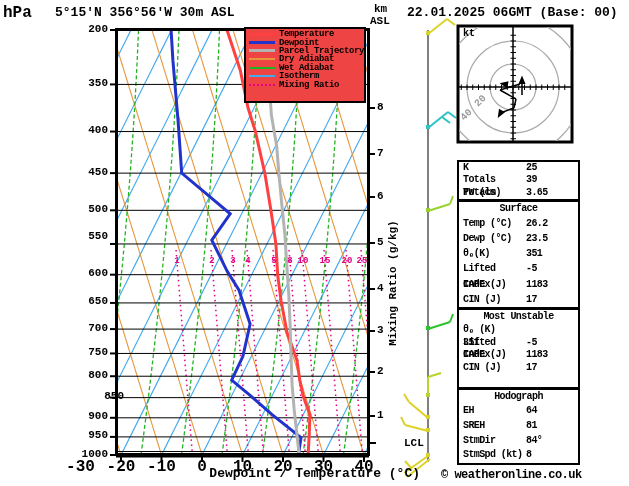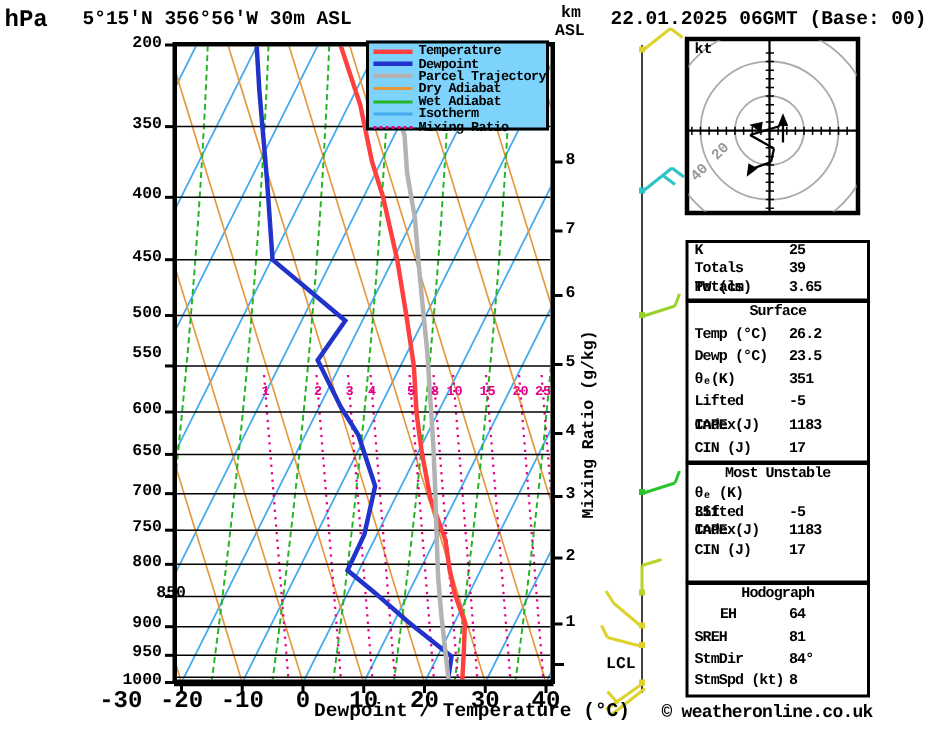--- a/index.html
+++ b/index.html
@@ -4,22 +4,22 @@
 <style>
   html,body{margin:0;padding:0;background:#fff;}
   .root{position:relative;width:629px;height:486px;background:#ffffff;overflow:hidden;
         font-family:"Liberation Mono","DejaVu Sans Mono",monospace;font-weight:bold;color:#000;}
   .lbl{position:absolute;white-space:nowrap;line-height:1;}
   .t13{font-size:13px;}
   .t12{font-size:16px;}
   .t11{font-size:11px;}
   .t10{font-size:10px;}
   svg{position:absolute;left:0;top:0;}
-  #legend-box{position:absolute;left:244px;top:27px;width:122px;height:60px;
-              border:2px solid #000;background:#7dd3fc;box-sizing:border-box;padding:1px 0 0 3px;}
+  #legend-box{position:absolute;left:244px;top:27px;width:122px;height:76px;
+              border:2px solid #000;background:#ef4444;box-sizing:border-box;padding:1px 0 0 3px;}
   .legend-row{display:flex;align-items:center;height:8.4px;font-size:9px;letter-spacing:-0.4px;}
   .legend-swatch{width:26px;margin-right:4px;flex:none;}
   .panel-box{position:absolute;border:2px solid #000;background:#fff;box-sizing:border-box;
              font-size:10px;letter-spacing:-0.6px;}
   .panel-header{text-align:center;height:14px;line-height:14px;font-size:10px;}
   .panel-row{display:flex;padding-left:4px;}
   .panel-row .pl{flex:1;}
   .panel-row .pv{width:52px;flex:none;}
   #mixing-label{position:absolute;left:318px;top:277px;width:150px;font-size:11px;
                 transform:rotate(-90deg);transform-origin:center;text-align:center;}
@@ -342,21 +342,21 @@
           <span class="pl">CAPE (J)</span>
           <span class="pv">1183</span>
         </div>
         <div class="panel-row" style="height: 12.6px; line-height: 12.6px;">
           <span class="pl">CIN (J)</span>
           <span class="pv">17</span>
         </div>
       </div>
       <div class="panel-box" style="left: 457px; top: 388px; width: 123px; height: 77px;">
         <div class="panel-header">Hodograph</div>
-        <div class="panel-row" style="height: 14.75px; line-height: 14.75px; margin-left: 17px;">
+        <div class="panel-row" style="height: 14.75px; line-height: 14.75px;">
           <span class="pl">EH</span>
           <span class="pv">64</span>
         </div>
         <div class="panel-row" style="height: 14.75px; line-height: 14.75px;">
           <span class="pl">SREH</span>
           <span class="pv">81</span>
         </div>
         <div class="panel-row" style="height: 14.75px; line-height: 14.75px;">
           <span class="pl">StmDir</span>
           <span class="pv">84°</span>

